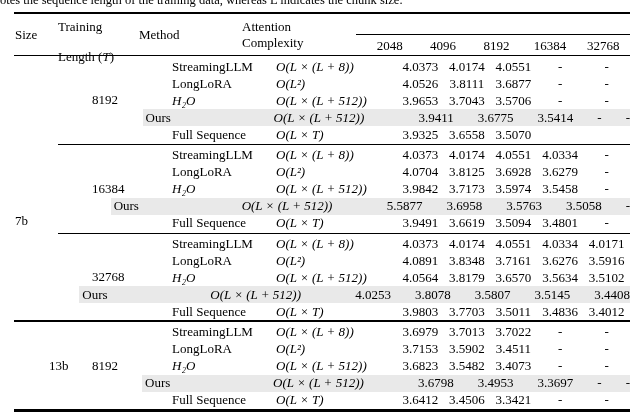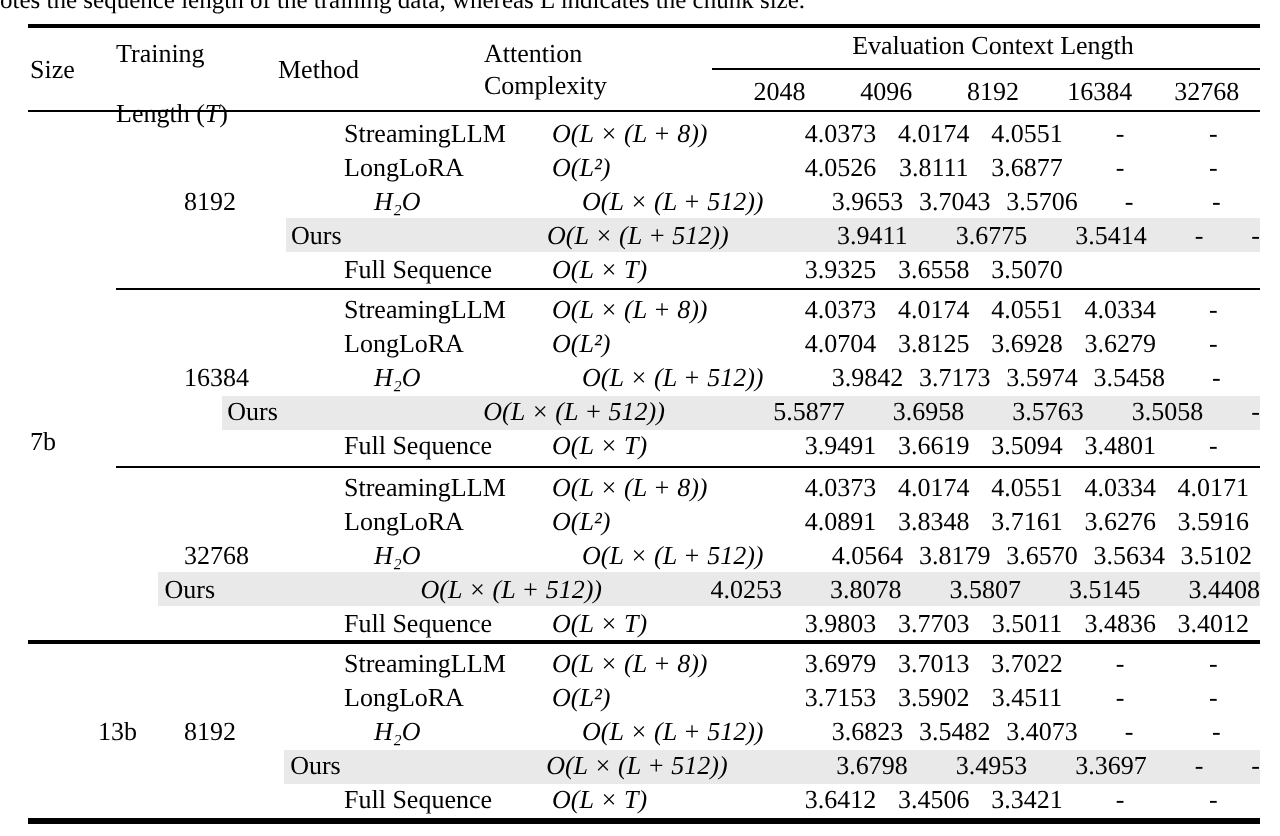--- a/index.html
+++ b/index.html
@@ -32,31 +32,31 @@
   #h-eval   { left:363px; top:15px; width:267px; text-align:center; }
   #ctx-header-row { left:363px; top:38px; width:267px; display:flex; }
   #ctx-header-row .c-v { line-height:15px; }
   .math { font-style:italic; }
   
   .block { position:absolute; left:14px; width:616px; }
   #block-0 { top:58px; }
   #block-1 { top:146.8px; }
   #block-2 { top:235.4px; }
   #block-3 { top:323.5px; }
-  .row { display:flex; height:17px; align-items:center; }
+  .row { display:flex; height:17px; align-items:flex-start; }
   .row > div, .band > div { box-sizing:border-box; }
   .c-size { width:44px; padding-left:1px;margin-left:34px; }
   .c-tlen { width:77px; }
   .band { flex:1; display:flex; height:100%; align-items:center; }
   .band.hl { background:#e9e9e9;gap:24px; }
   .c-method { width:104px; padding-left:3px; white-space:nowrap; }
   .c-cplx { width:124px; padding-left:3px; white-space:nowrap;
             font-style:italic; font-family:"Liberation Serif","DejaVu Serif",serif; }
   .c-v { flex:1; text-align:center; white-space:nowrap; }
-  .m-italic { font-style:italic;margin-left:15px; }
+  .m-italic { font-style:italic; }
   #size-7b { left:15px; top:213px; }
 </style>
 </head>
 <body>
 
 <div class="abs" style="left:0;top:0;width:640px;height:418px;">
 
   <div class="caption-clip">
     <div class="cap">otes the sequence length of the training data, whereas L indicates the chunk size.</div>
   </div>
@@ -68,21 +68,20 @@
   <div class="rule" id="block-rule-2"></div>
   <div class="rule" id="section-rule"></div>
   <div class="rule" id="bottom-rule"></div>
 
   <div class="hlabel" id="h-size">Size</div>
   <div class="hlabel" id="h-tl1">Training</div>
   <div class="hlabel" id="h-tl2"><span>Length (</span><span class="math">T</span><span>)</span></div>
   <div class="hlabel" id="h-method">Method</div>
   <div class="hlabel" id="h-at1">Attention</div>
   <div class="hlabel" id="h-at2">Complexity</div>
-  <div class="hlabel" id="h-eval">Evaluation Context Length</div>
   <div class="hlabel" id="ctx-header-row">
     <div class="c-v">2048</div>
     <div class="c-v">4096</div>
     <div class="c-v">8192</div>
     <div class="c-v">16384</div>
     <div class="c-v">32768</div>
   </div>
 
   <div class="abs" id="size-7b">7b</div>
 

